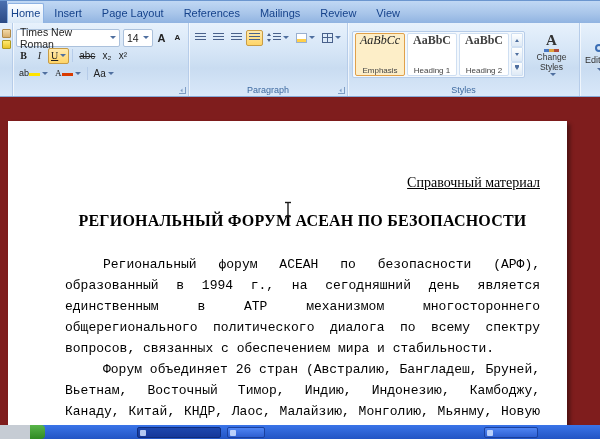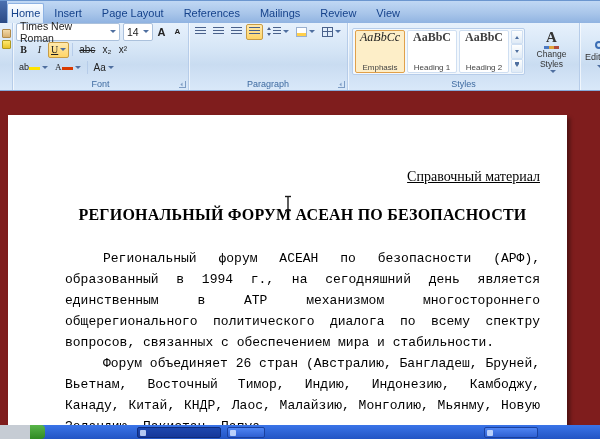--- a/index.html
+++ b/index.html
@@ -11,21 +11,21 @@
   .tabbar{flex:0 0 23px;background:linear-gradient(180deg,#c0d8f4 0%,#a9c6ea 55%,#90b3e1 100%);
     border-top:1px solid #6b96cf;display:flex;align-items:flex-end;}
   .office-sliver{width:7px;height:100%;background:linear-gradient(180deg,#4a70b0,#2b4a85);}
   .tab{font-size:11px;color:#15428b;padding:4px 10px 4px;white-space:nowrap;}
   .tab.active{background:linear-gradient(180deg,#fbfdff,#e8f1fb 55%,#d9e8f7);
     border:1px solid #8db2e3;border-bottom:none;border-radius:2px 2px 0 0;padding:3px 3px 4px;}
 
   
   .ribbon{flex:0 0 66px;background:linear-gradient(180deg,#e7f1fc,#d5e5f6 40%,#c9dcf1 62%,#d9e8f9);
     border-bottom:1px solid #86a9d8;display:flex;align-items:stretch;}
-  .group{position:relative;padding:0 3px 13px;border-right:1px solid #b6cce9;
+  .group{position:relative;padding:6px 3px 13px;border-right:1px solid #b6cce9;
     box-shadow:1px 0 0 rgba(255,255,255,.65);}
   .group-label{position:absolute;left:0;right:0;bottom:1px;text-align:center;font-size:9px;color:#3e6aa0;}
   .dlg{position:absolute;right:2px;bottom:2px;width:7px;height:7px;
     border-right:1px solid #7d9cc4;border-bottom:1px solid #7d9cc4;}
   .dlg::after{content:"";position:absolute;right:1px;bottom:1px;width:0;height:0;
     border-top:3px solid transparent;border-left:3px solid #7d9cc4;transform:rotate(45deg);}
   .row{display:flex;align-items:center;gap:1px;height:17px;margin-bottom:1px;}
 
   .btn{display:inline-flex;align-items:center;justify-content:center;min-width:15px;height:16px;
     padding:0 2px;border:1px solid transparent;border-radius:2px;font-size:10px;color:#222;}
@@ -211,21 +211,20 @@
             <span class="cbar red"></span>
           </span>
           <span class="arr"></span>
         </div>
         <div class="sep"></div>
         <div class="btn">
           <span>Aa</span>
           <span class="arr"></span>
         </div>
       </div>
-      <div class="group-label">Font</div>
       <div class="dlg"></div>
     </div>
 
     <div class="group">
       <div class="row">
         <div class="btn">
             <span class="ic ic-lines"></span>
           </div>
         <div class="btn">
             <span class="ic ic-lines"></span>

